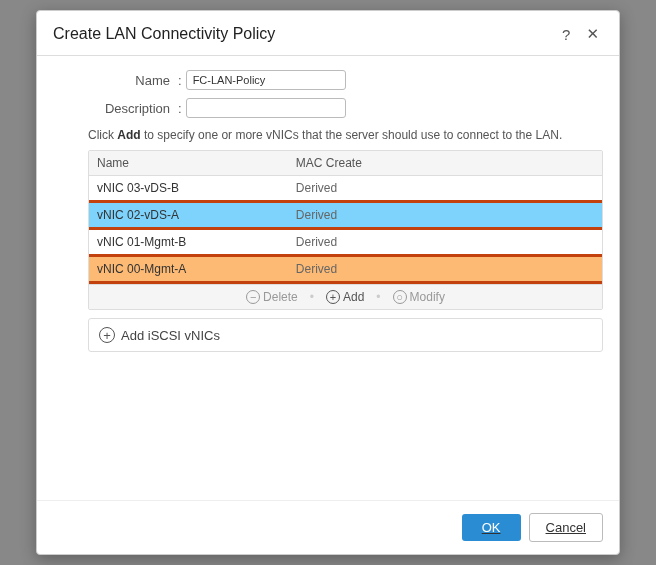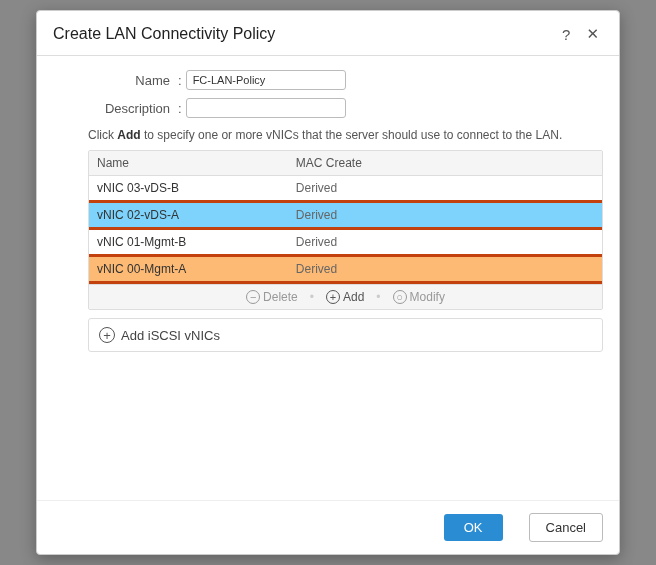--- a/index.html
+++ b/index.html
@@ -179,24 +179,25 @@
       border-radius: 50%;
       border: 1px solid #555;
       font-size: 13px;
       line-height: 1;
       color: #555;
     }
     .dialog-footer {
       display: flex;
       justify-content: flex-end;
       align-items: center;
-      gap: 26px;
+      gap: 8px;
       padding: 12px 16px;
       border-top: 1px solid #eee;
       margin-top: auto;
+      text-decoration: underline;
     }
     .btn-ok {
       background: #2a8dd4;
       color: #fff;
       border: none;
       border-radius: 3px;
       padding: 6px 20px;
       font-size: 13px;
       cursor: pointer;
     }

